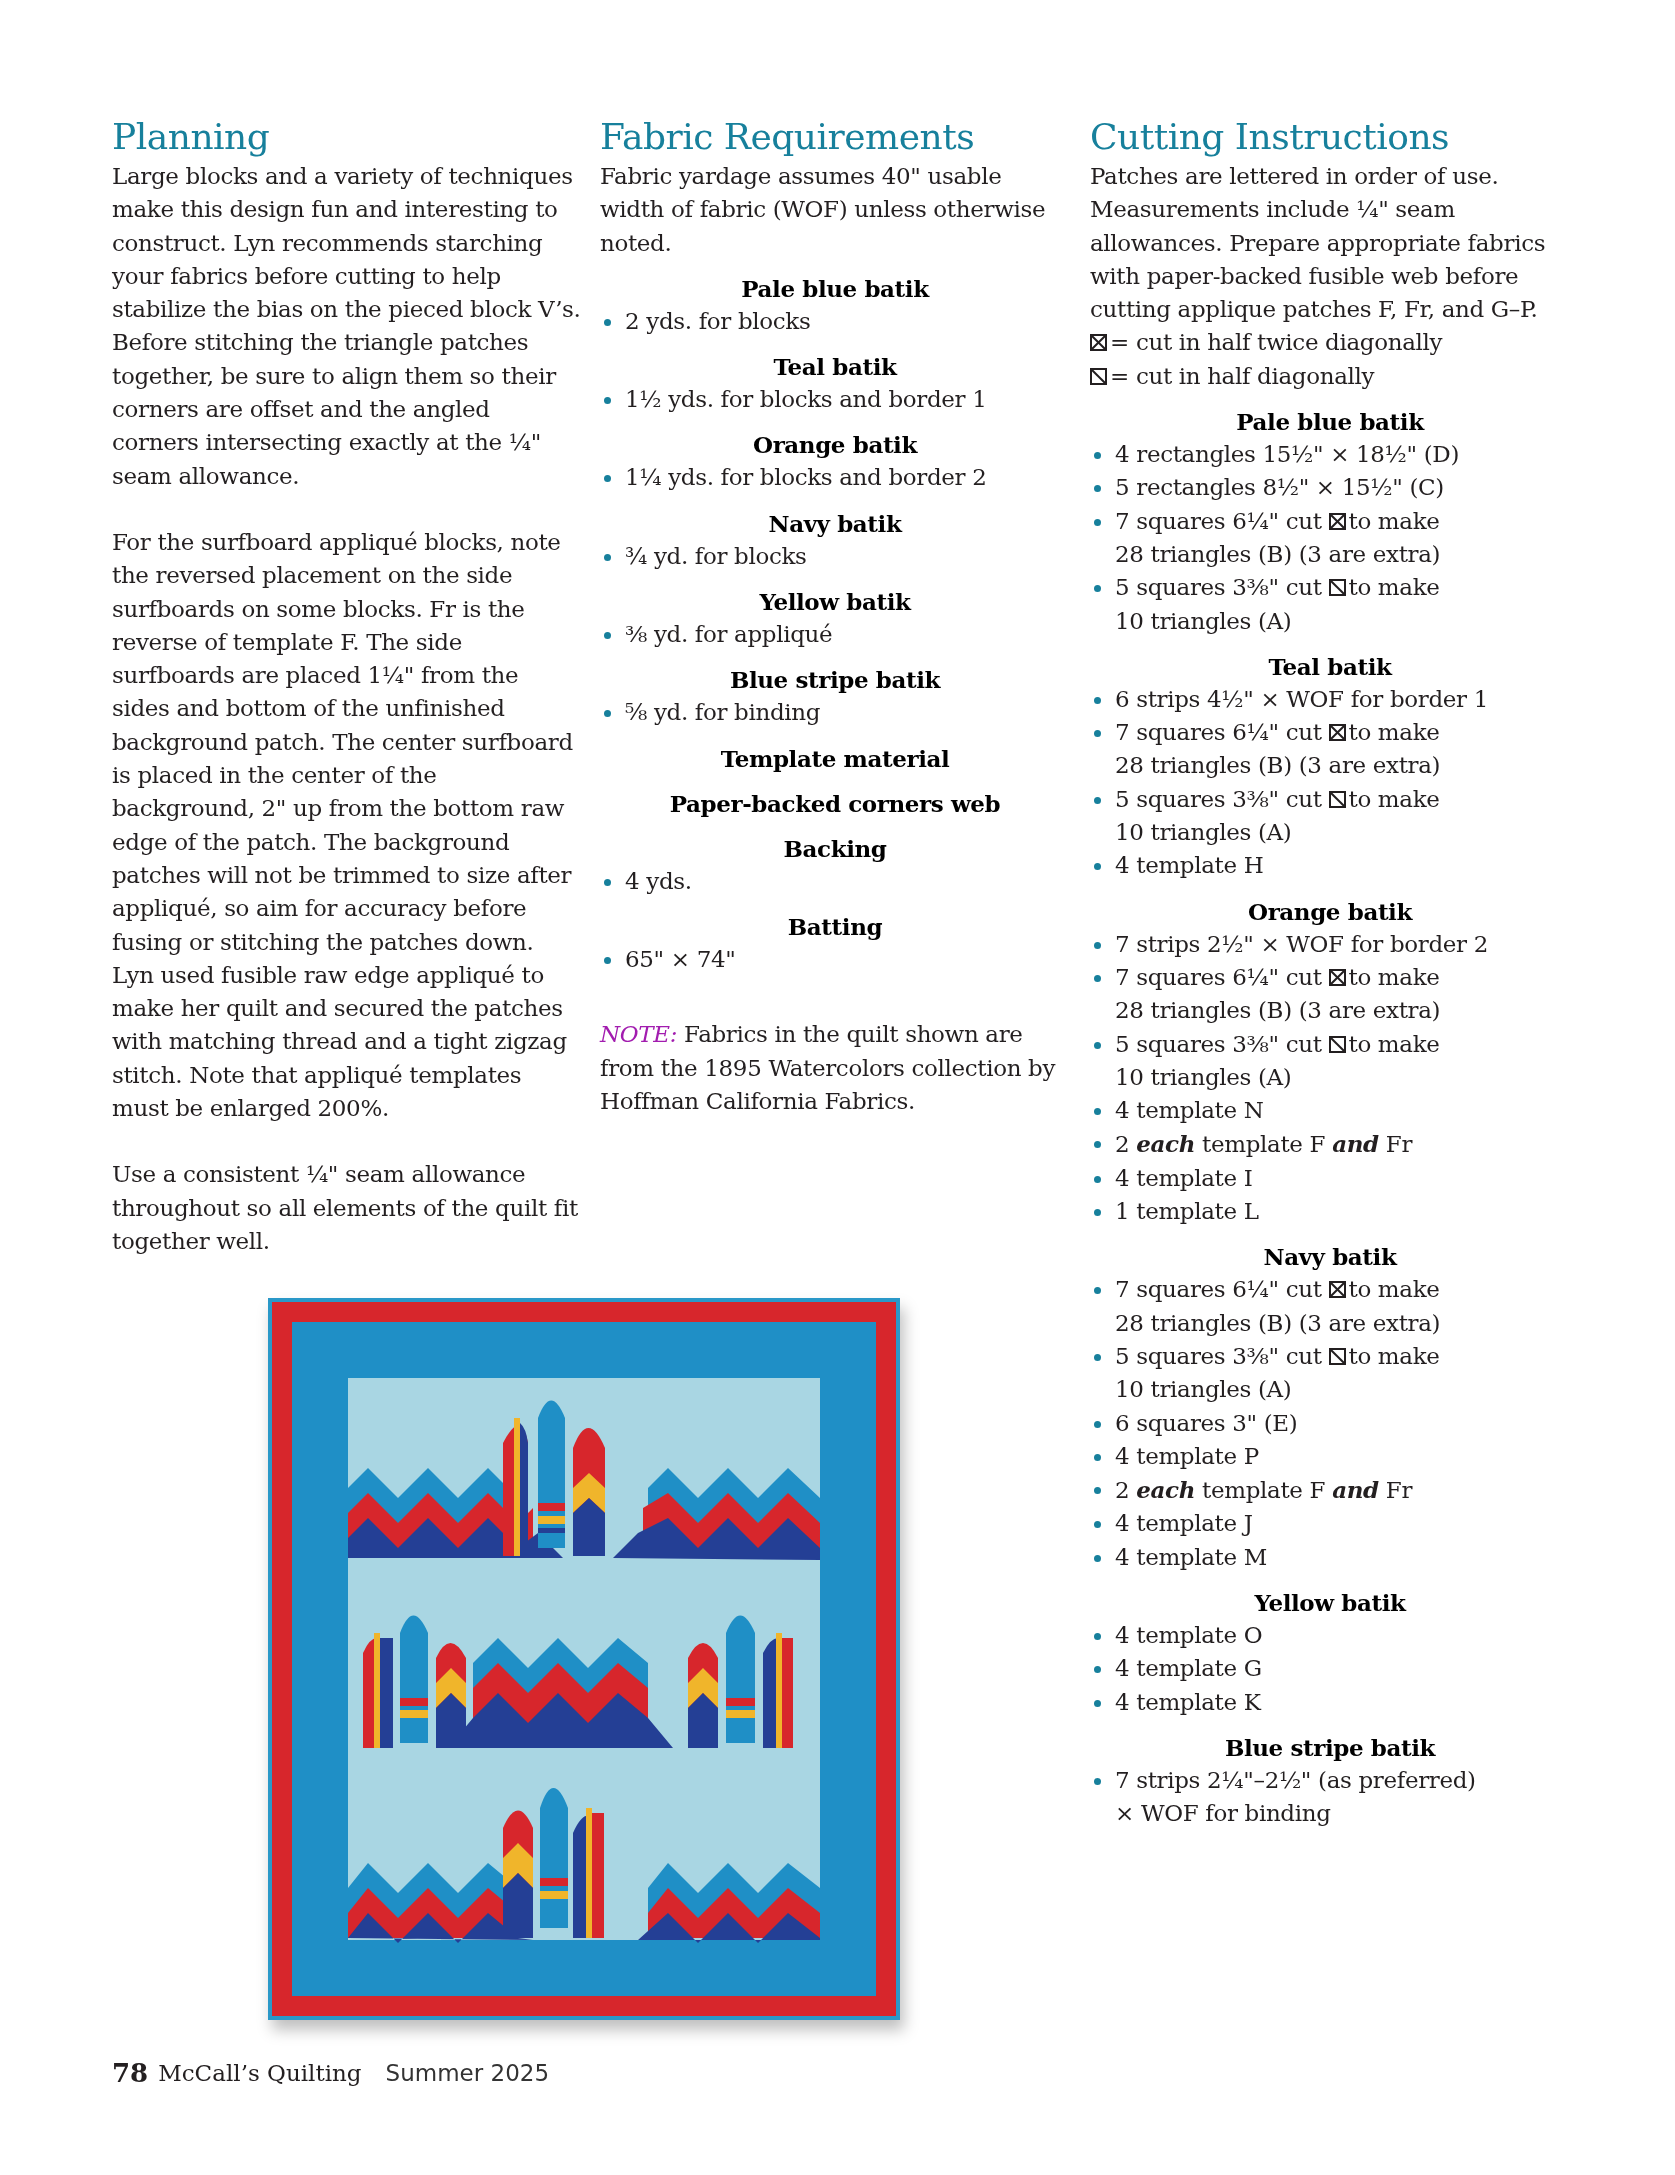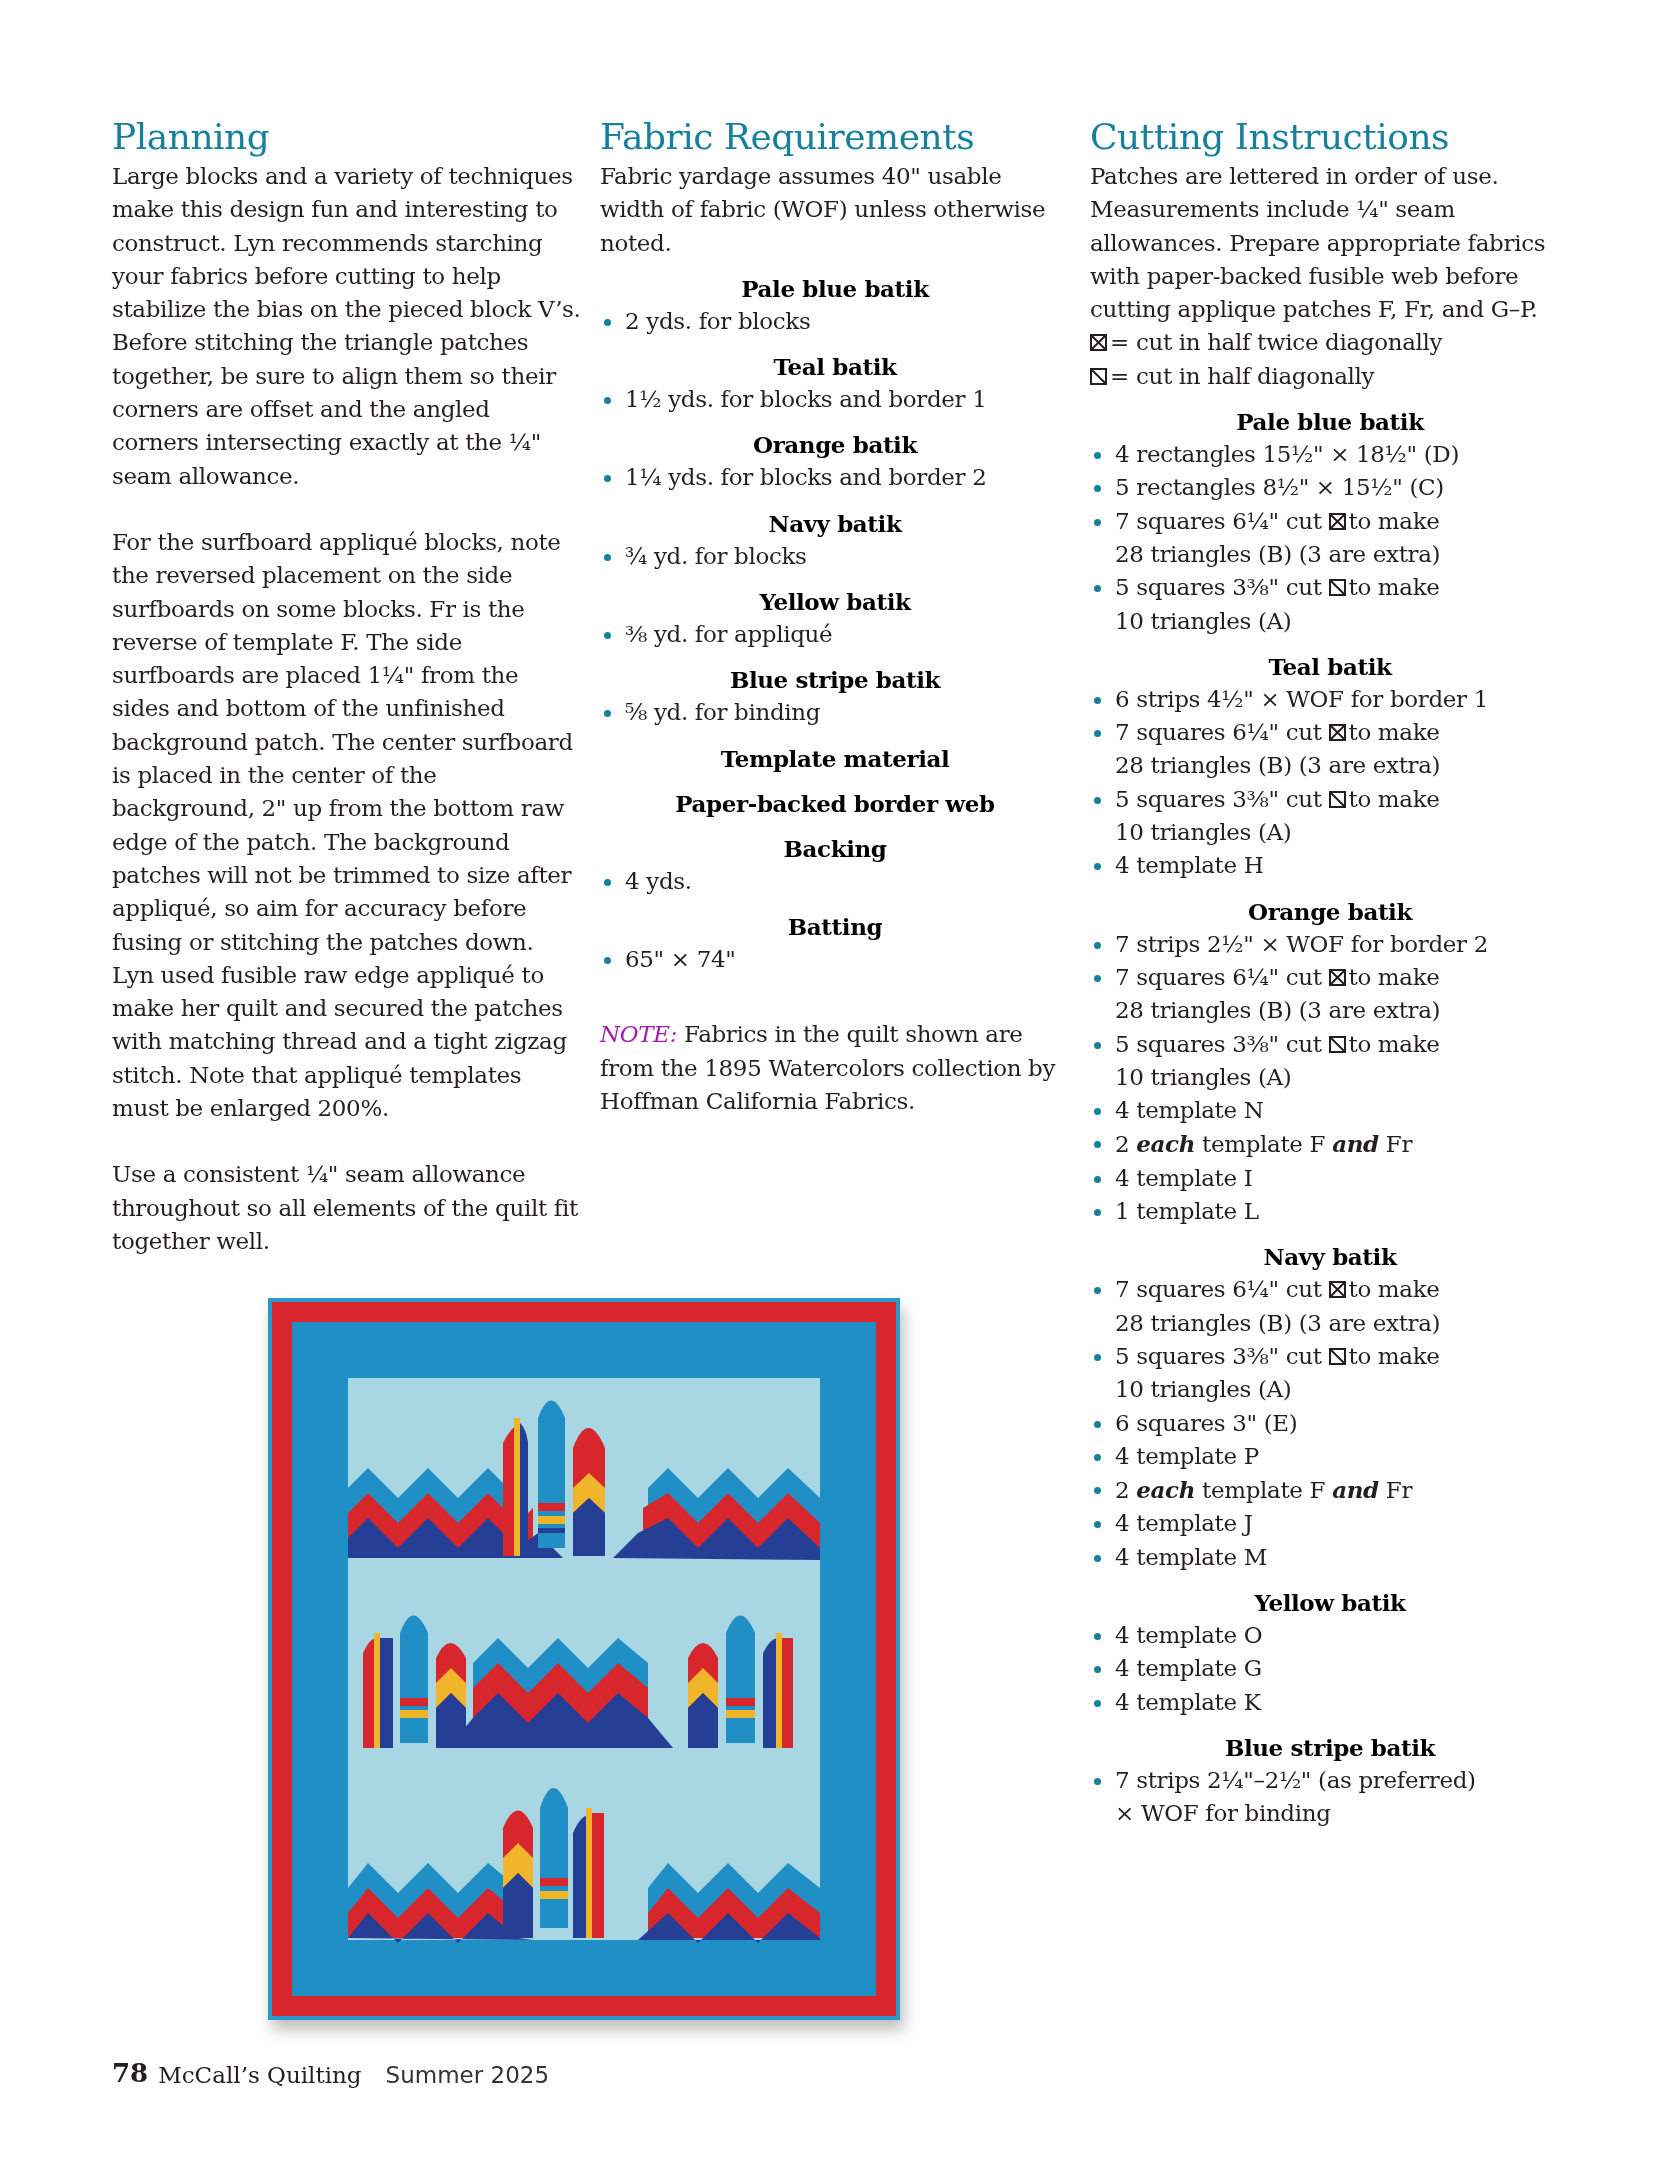--- a/index.html
+++ b/index.html
@@ -20,21 +20,21 @@
   li::before { content: ""; position: absolute; left: 4px; top: 14px; width: 7px; height: 7px;
                border-radius: 50%; background: #17809c; }
   .note { margin-top: 42px; }
   .note .lbl { color: #a21caf; font-style: italic; text-align: center; }
   .cut-icon { display: inline-block; width: 17px; height: 17px; border: 2px solid #231f20;
               box-sizing: border-box; vertical-align: -1px; position: relative; background: #fff; margin-right: 3px; }
   .cut-icon svg { position: absolute; left: 0; top: 0; width: 13px; height: 13px; }
   .legend { font-size: 23px; line-height: 33.3px; letter-spacing: -0.35px; }
   .quilt { position: absolute; left: 268px; top: 1298px; width: 632px; height: 722px;
            box-shadow: 4px 10px 14px rgba(0,0,0,0.25); }
-  .footer { position: absolute; left: 112px; top: 2058px; display: flex; align-items: flex-end; }
+  .footer { position: absolute; left: 112px; top: 2058px; display: flex; align-items: center; }
   .pg { font-weight: bold; font-size: 26px; margin-right: 10px; }
   .mag { font-size: 23px; margin-right: 24px; }
   .issue { font-family: "DejaVu Sans", "Liberation Sans", sans-serif; font-size: 23px; color: #333; }
   em.bi { font-weight: bold; font-style: italic; }
 </style>
 </head>
 <body>
 
 <div class="col col1">
   <h2>Planning</h2>
@@ -65,21 +65,21 @@
       </ul>
       <div class="sub">Yellow batik</div>
       <ul>
         <li>⅜ yd. for appliqué</li>
       </ul>
       <div class="sub">Blue stripe batik</div>
       <ul>
         <li>⅝ yd. for binding</li>
       </ul>
       <div class="sub">Template material</div>
-      <div class="sub">Paper-backed border web</div>
+      <div class="sub">Paper-backed corners web</div>
       <div class="sub">Backing</div>
       <ul>
         <li>4 yds.</li>
       </ul>
       <div class="sub">Batting</div>
       <ul>
         <li>65" × 74"</li>
       </ul>
     </div>
   <p class="note"><span class="lbl">NOTE:</span><span> Fabrics in the quilt shown are from the 1895 Watercolors collection by Hoffman California Fabrics.</span></p>

